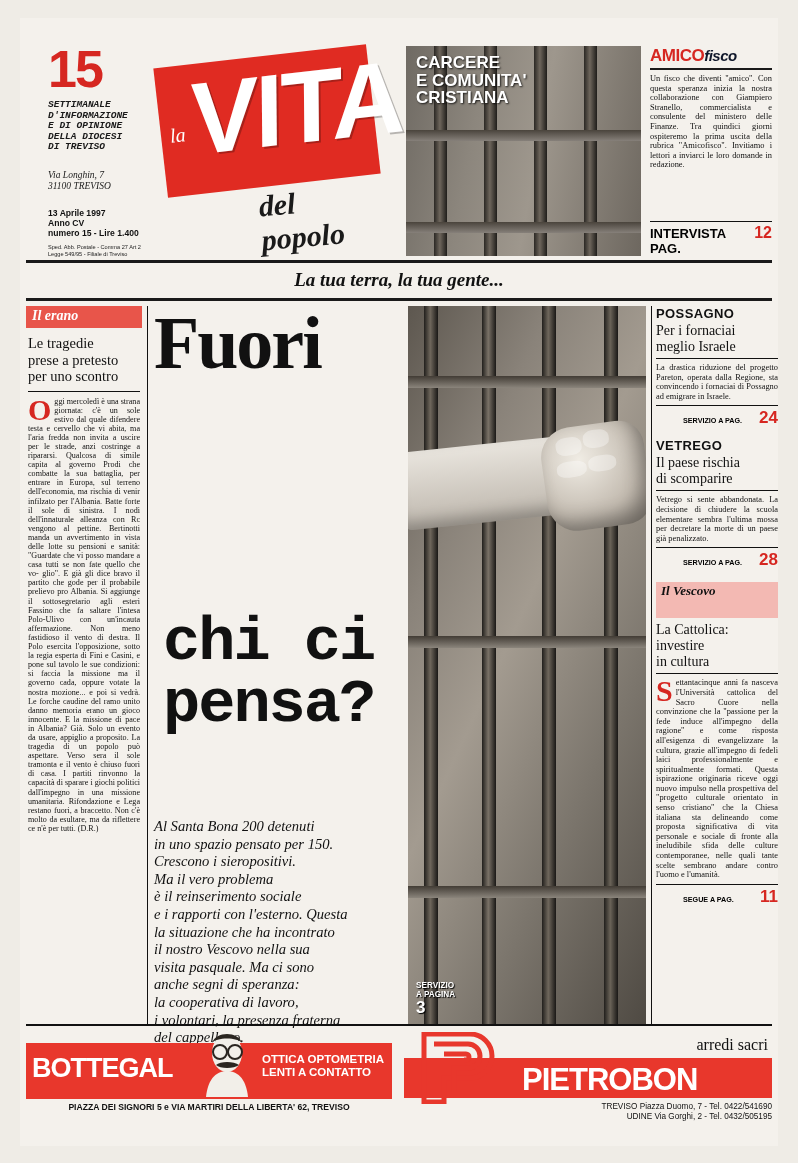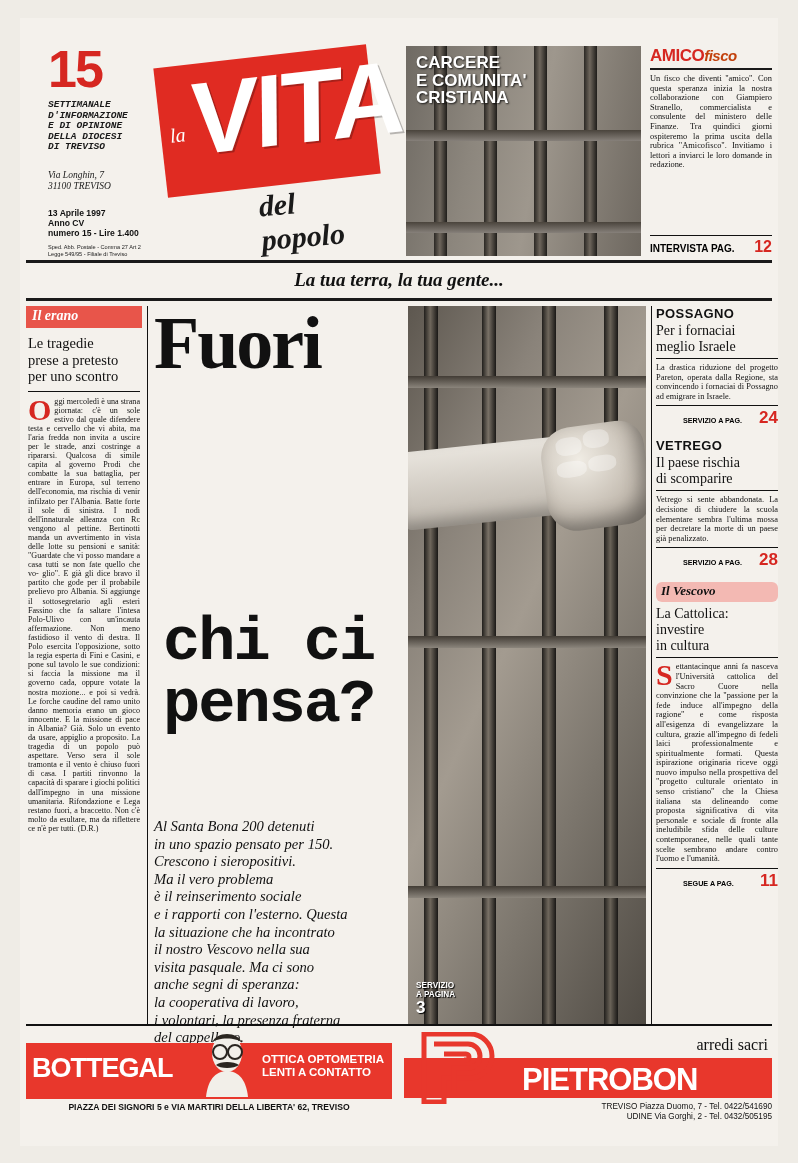--- a/index.html
+++ b/index.html
@@ -87,32 +87,32 @@
   }
 
   
   .amico{
     position:absolute;left:630px;top:28px;width:122px;height:210px;
   }
   .amico-head{
     font-family:"Liberation Sans", sans-serif;font-weight:bold;
     font-size:17px;color:#d62721;letter-spacing:-.5px;
   }
-  .amico-head i{font-style:italic;color:#c2410c;font-weight:bold;font-size:15px;}
+  .amico-head i{font-style:italic;color:#0f172a;font-weight:bold;font-size:15px;}
   .amico-rule{height:2px;background:#1a1a1a;margin:2px 0 4px;}
   .amico-body{
     font-family:"Liberation Serif", serif;font-size:8.4px;line-height:9.6px;
     text-align:justify;color:#111;
   }
   .amico-foot{
     position:absolute;left:0;bottom:0;width:122px;
     border-top:1px solid #111;padding-top:2px;
     display:flex;justify-content:space-between;align-items:baseline;
   }
-  .amico-foot span.lbl{font-family:"Liberation Sans", sans-serif;font-size:10px;font-weight:bold;}
+  .amico-foot span.lbl{font-family:"Liberation Sans", sans-serif;font-size:13px;font-weight:bold;}
   .amico-foot span.pg{font-family:"Liberation Sans", sans-serif;font-size:16px;font-weight:bold;color:#d62721;}
 
   
   .rule-thick{position:absolute;left:6px;top:242px;width:746px;height:3px;background:#1a1a1a;}
   .tagline{
     position:absolute;left:6px;top:248px;width:746px;height:30px;
     text-align:center;
     font-family:"Liberation Serif", serif;font-weight:bold;font-style:italic;
     font-size:19px;color:#111;line-height:28px;
   }
@@ -211,23 +211,23 @@
     font-family:"Liberation Serif", serif;font-size:8.4px;line-height:9.6px;
     text-align:justify;color:#111;
   }
   .r-foot{
     display:flex;justify-content:space-between;align-items:baseline;
     border-top:1px solid #111;margin-top:4px;padding-top:2px;
   }
   .r-foot .lbl{font-family:"Liberation Sans", sans-serif;font-size:7.2px;font-weight:bold;padding-left:27px;}
   .r-foot .pg{font-family:"Liberation Sans", sans-serif;font-size:17px;font-weight:bold;color:#d62721;}
   .vescovo-band{
-    background:#f3b9b3;height:20px;margin-bottom:4px;
+    background:#f3b9b3;height:36px;margin-bottom:4px;
     font-family:"Liberation Serif", serif;font-style:italic;font-weight:bold;
-    font-size:13px;color:#111;padding:1px 0 0 5px;box-sizing:border-box;border-radius:6px;
+    font-size:13px;color:#111;padding:1px 0 0 5px;box-sizing:border-box;
   }
   .vescovo-title{
     font-family:"Liberation Serif", serif;font-size:14px;line-height:16px;color:#111;
   }
 
   
   .ads{position:absolute;left:6px;top:1012px;width:746px;height:108px;}
   .ad-rule{position:absolute;left:0;top:-6px;width:746px;height:2px;background:#111;}
   .ad-left{position:absolute;left:0;top:2px;width:366px;height:100px;}
   .ad-l-top{

